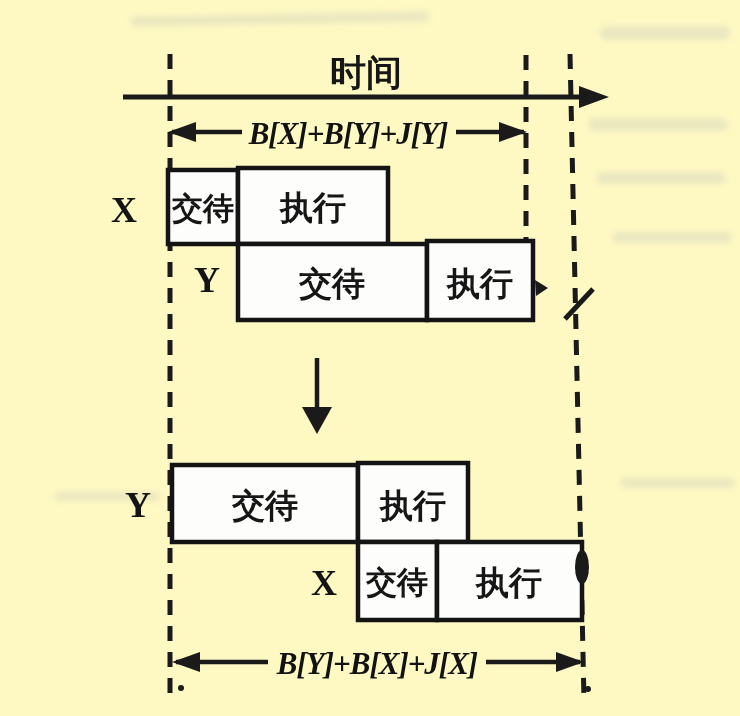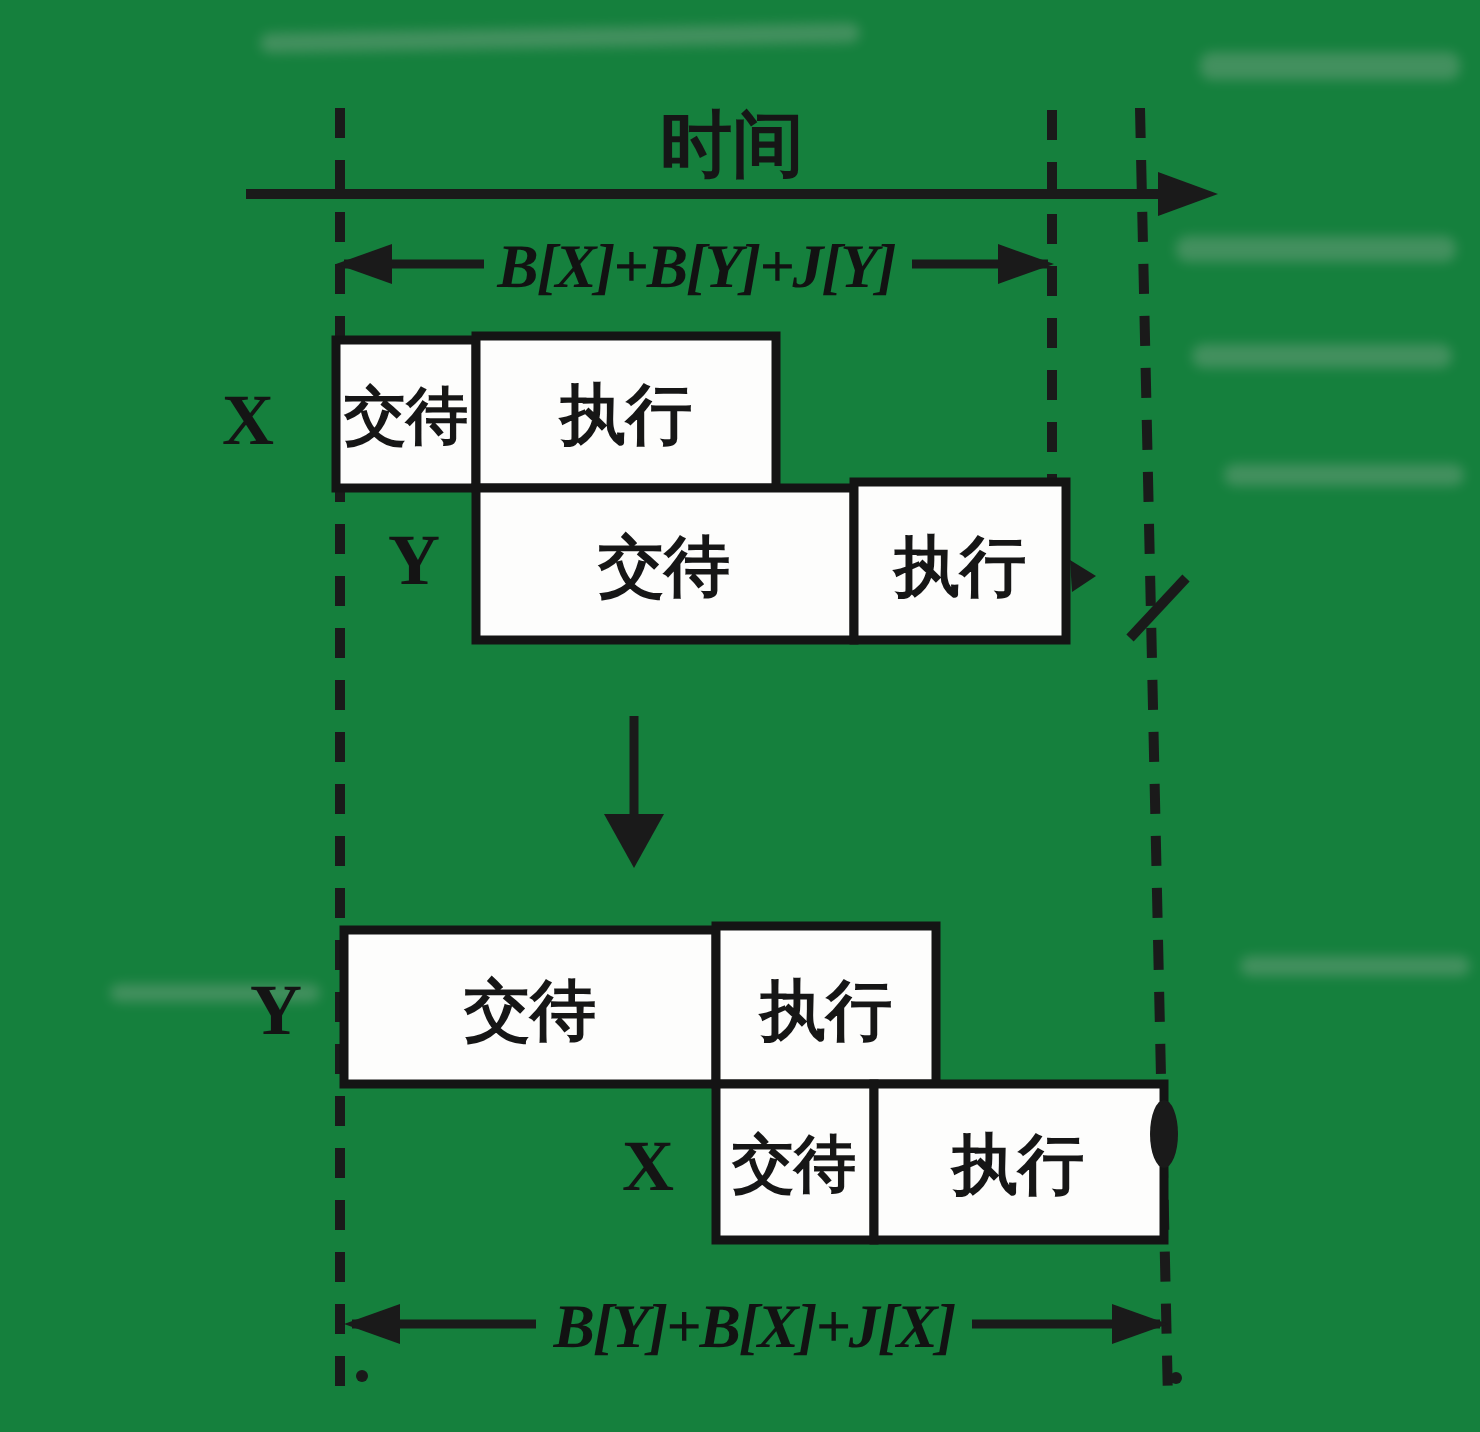--- a/index.html
+++ b/index.html
@@ -1,19 +1,19 @@
 <!DOCTYPE html>
 <html><head>
 <meta charset="utf-8">
 <style>
   html,body{margin:0;padding:0;background:#ffffff;}
   #canvas{
     position:relative;
     width:740px;height:716px;
-    background:#15803d;
+    background:#fef9c3;
     overflow:hidden;
     font-family:"Liberation Sans","DejaVu Sans",sans-serif;
   }
   svg{position:absolute;left:0;top:0;}
   .ink-line{stroke:#1a1a1a;fill:none;}
   .dashed{stroke:#1a1a1a;stroke-width:5;stroke-dasharray:15 11;fill:none;}
   .box{fill:#fdfdfc;stroke:#141414;stroke-width:4.5;}
   .head{fill:#1a1a1a;stroke:none;}
   .cjk{
     font-family:"Liberation Sans","DejaVu Sans",sans-serif;

